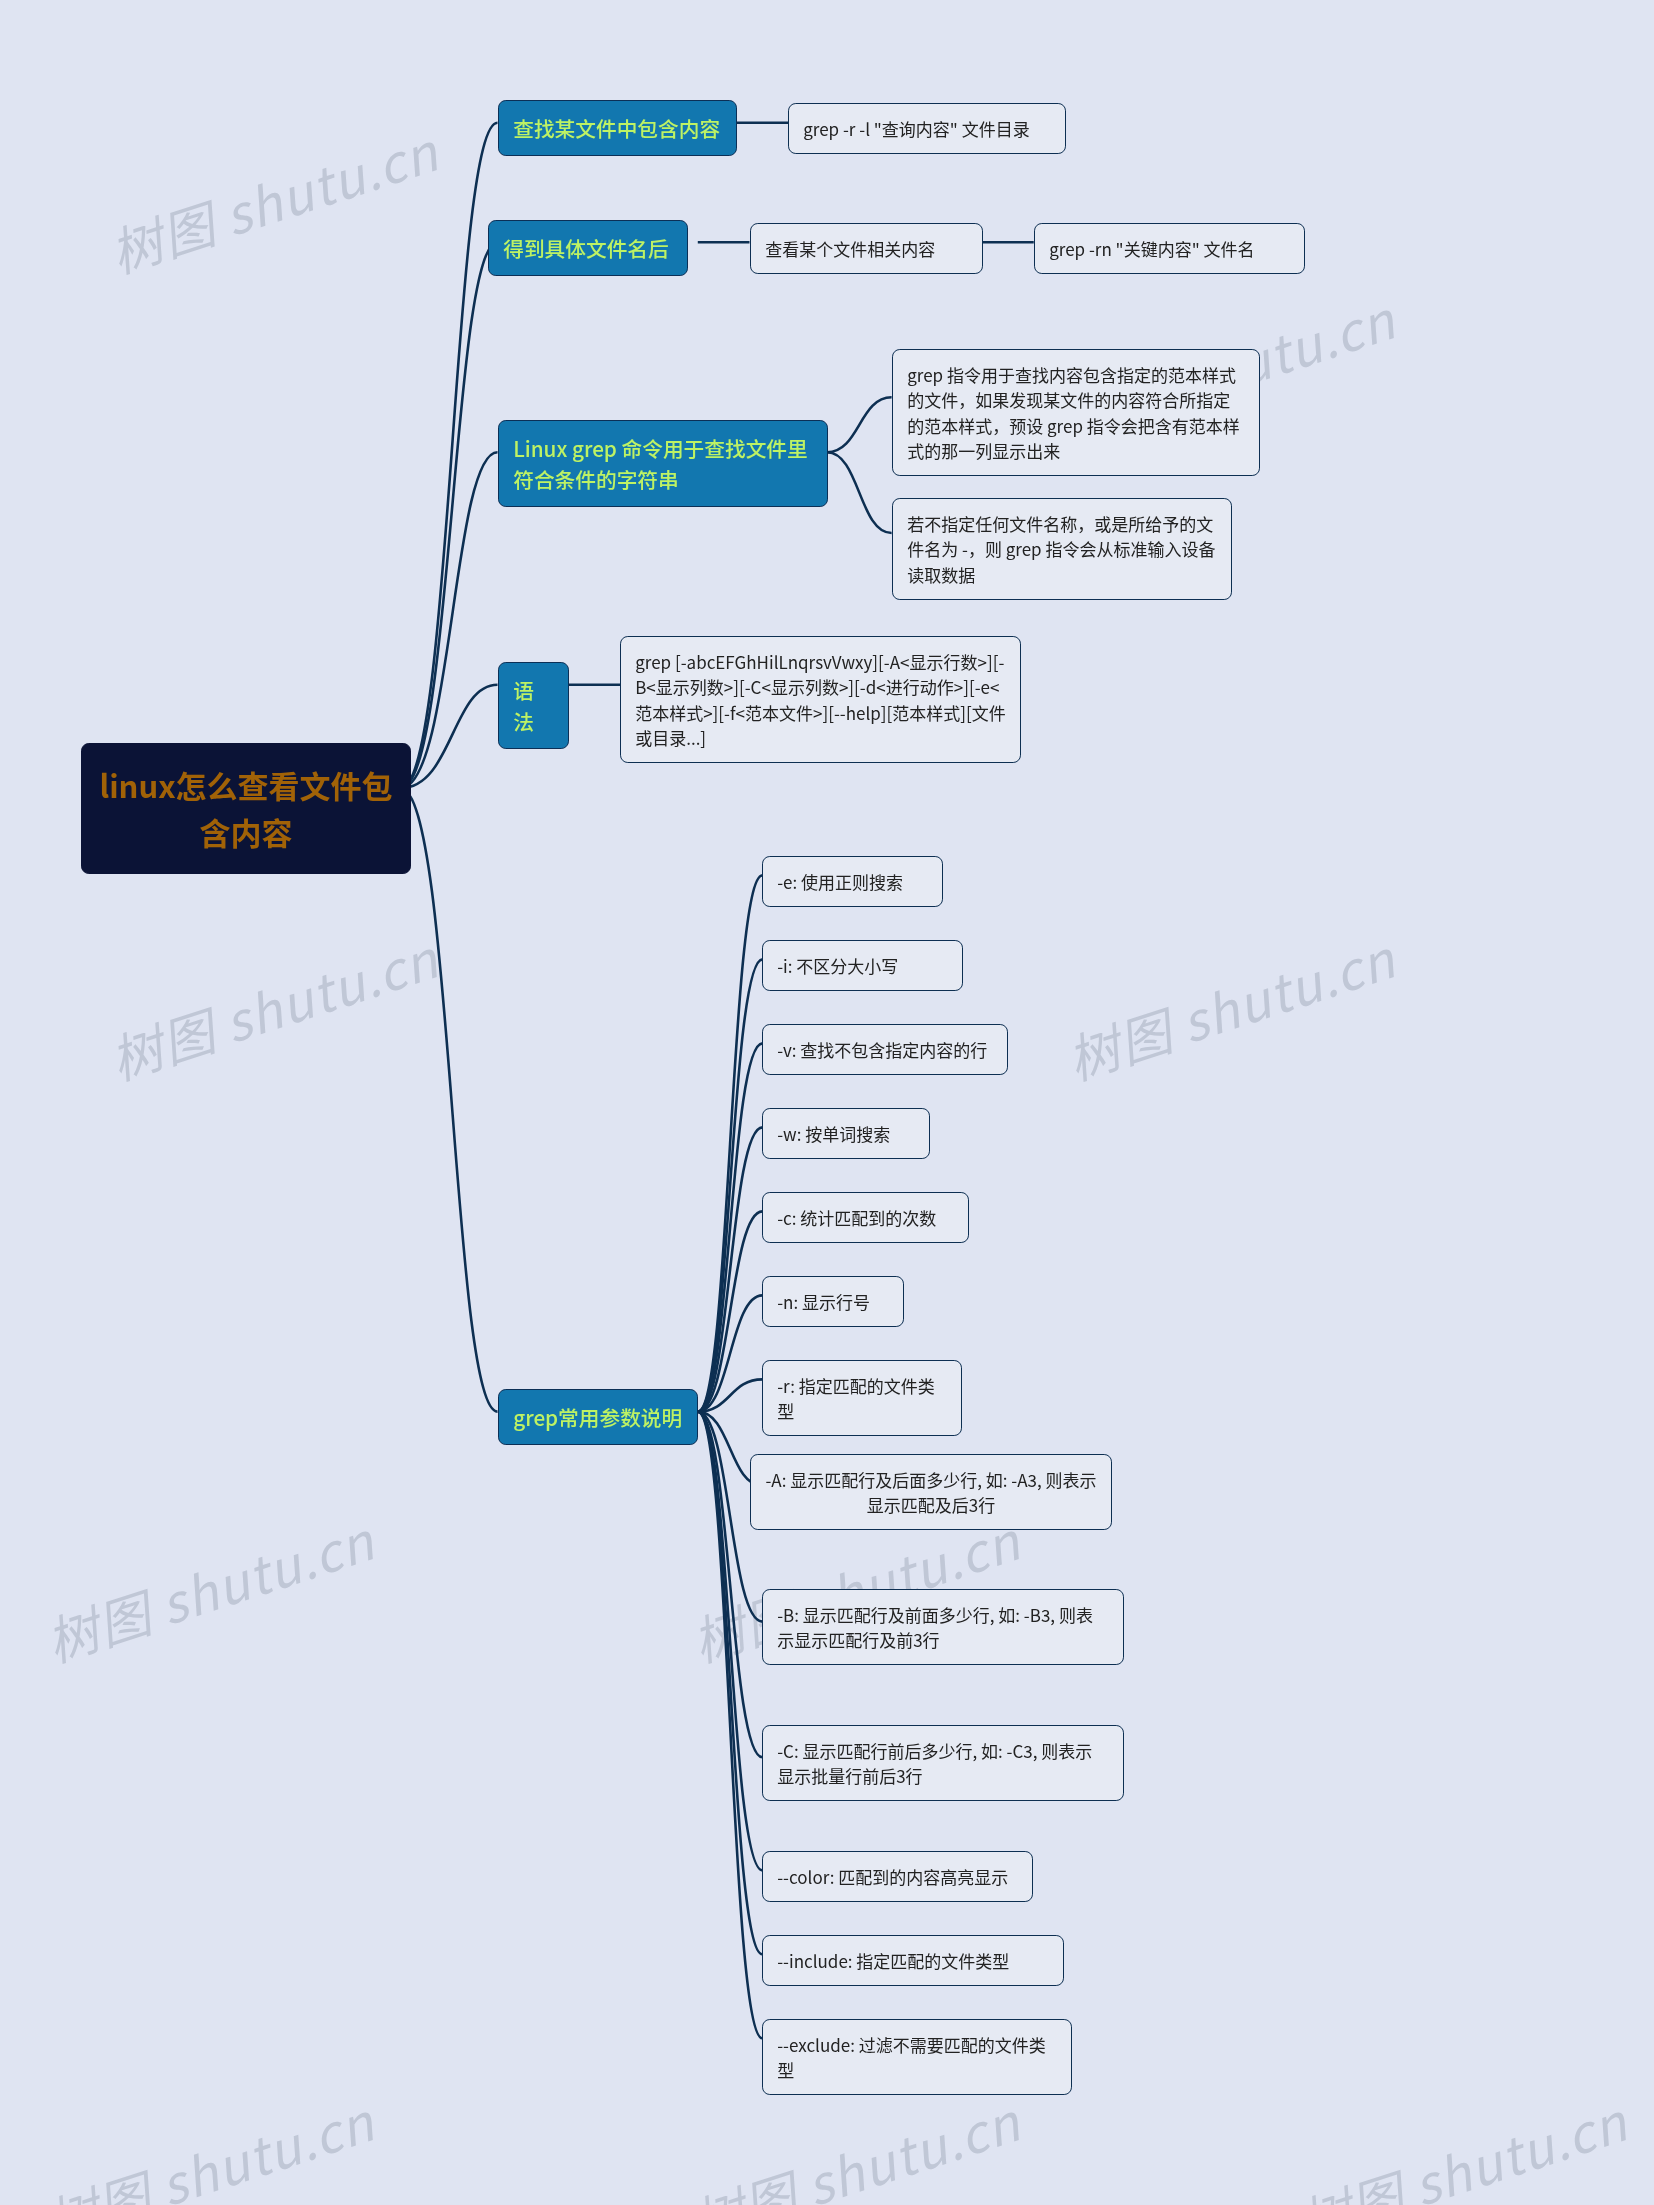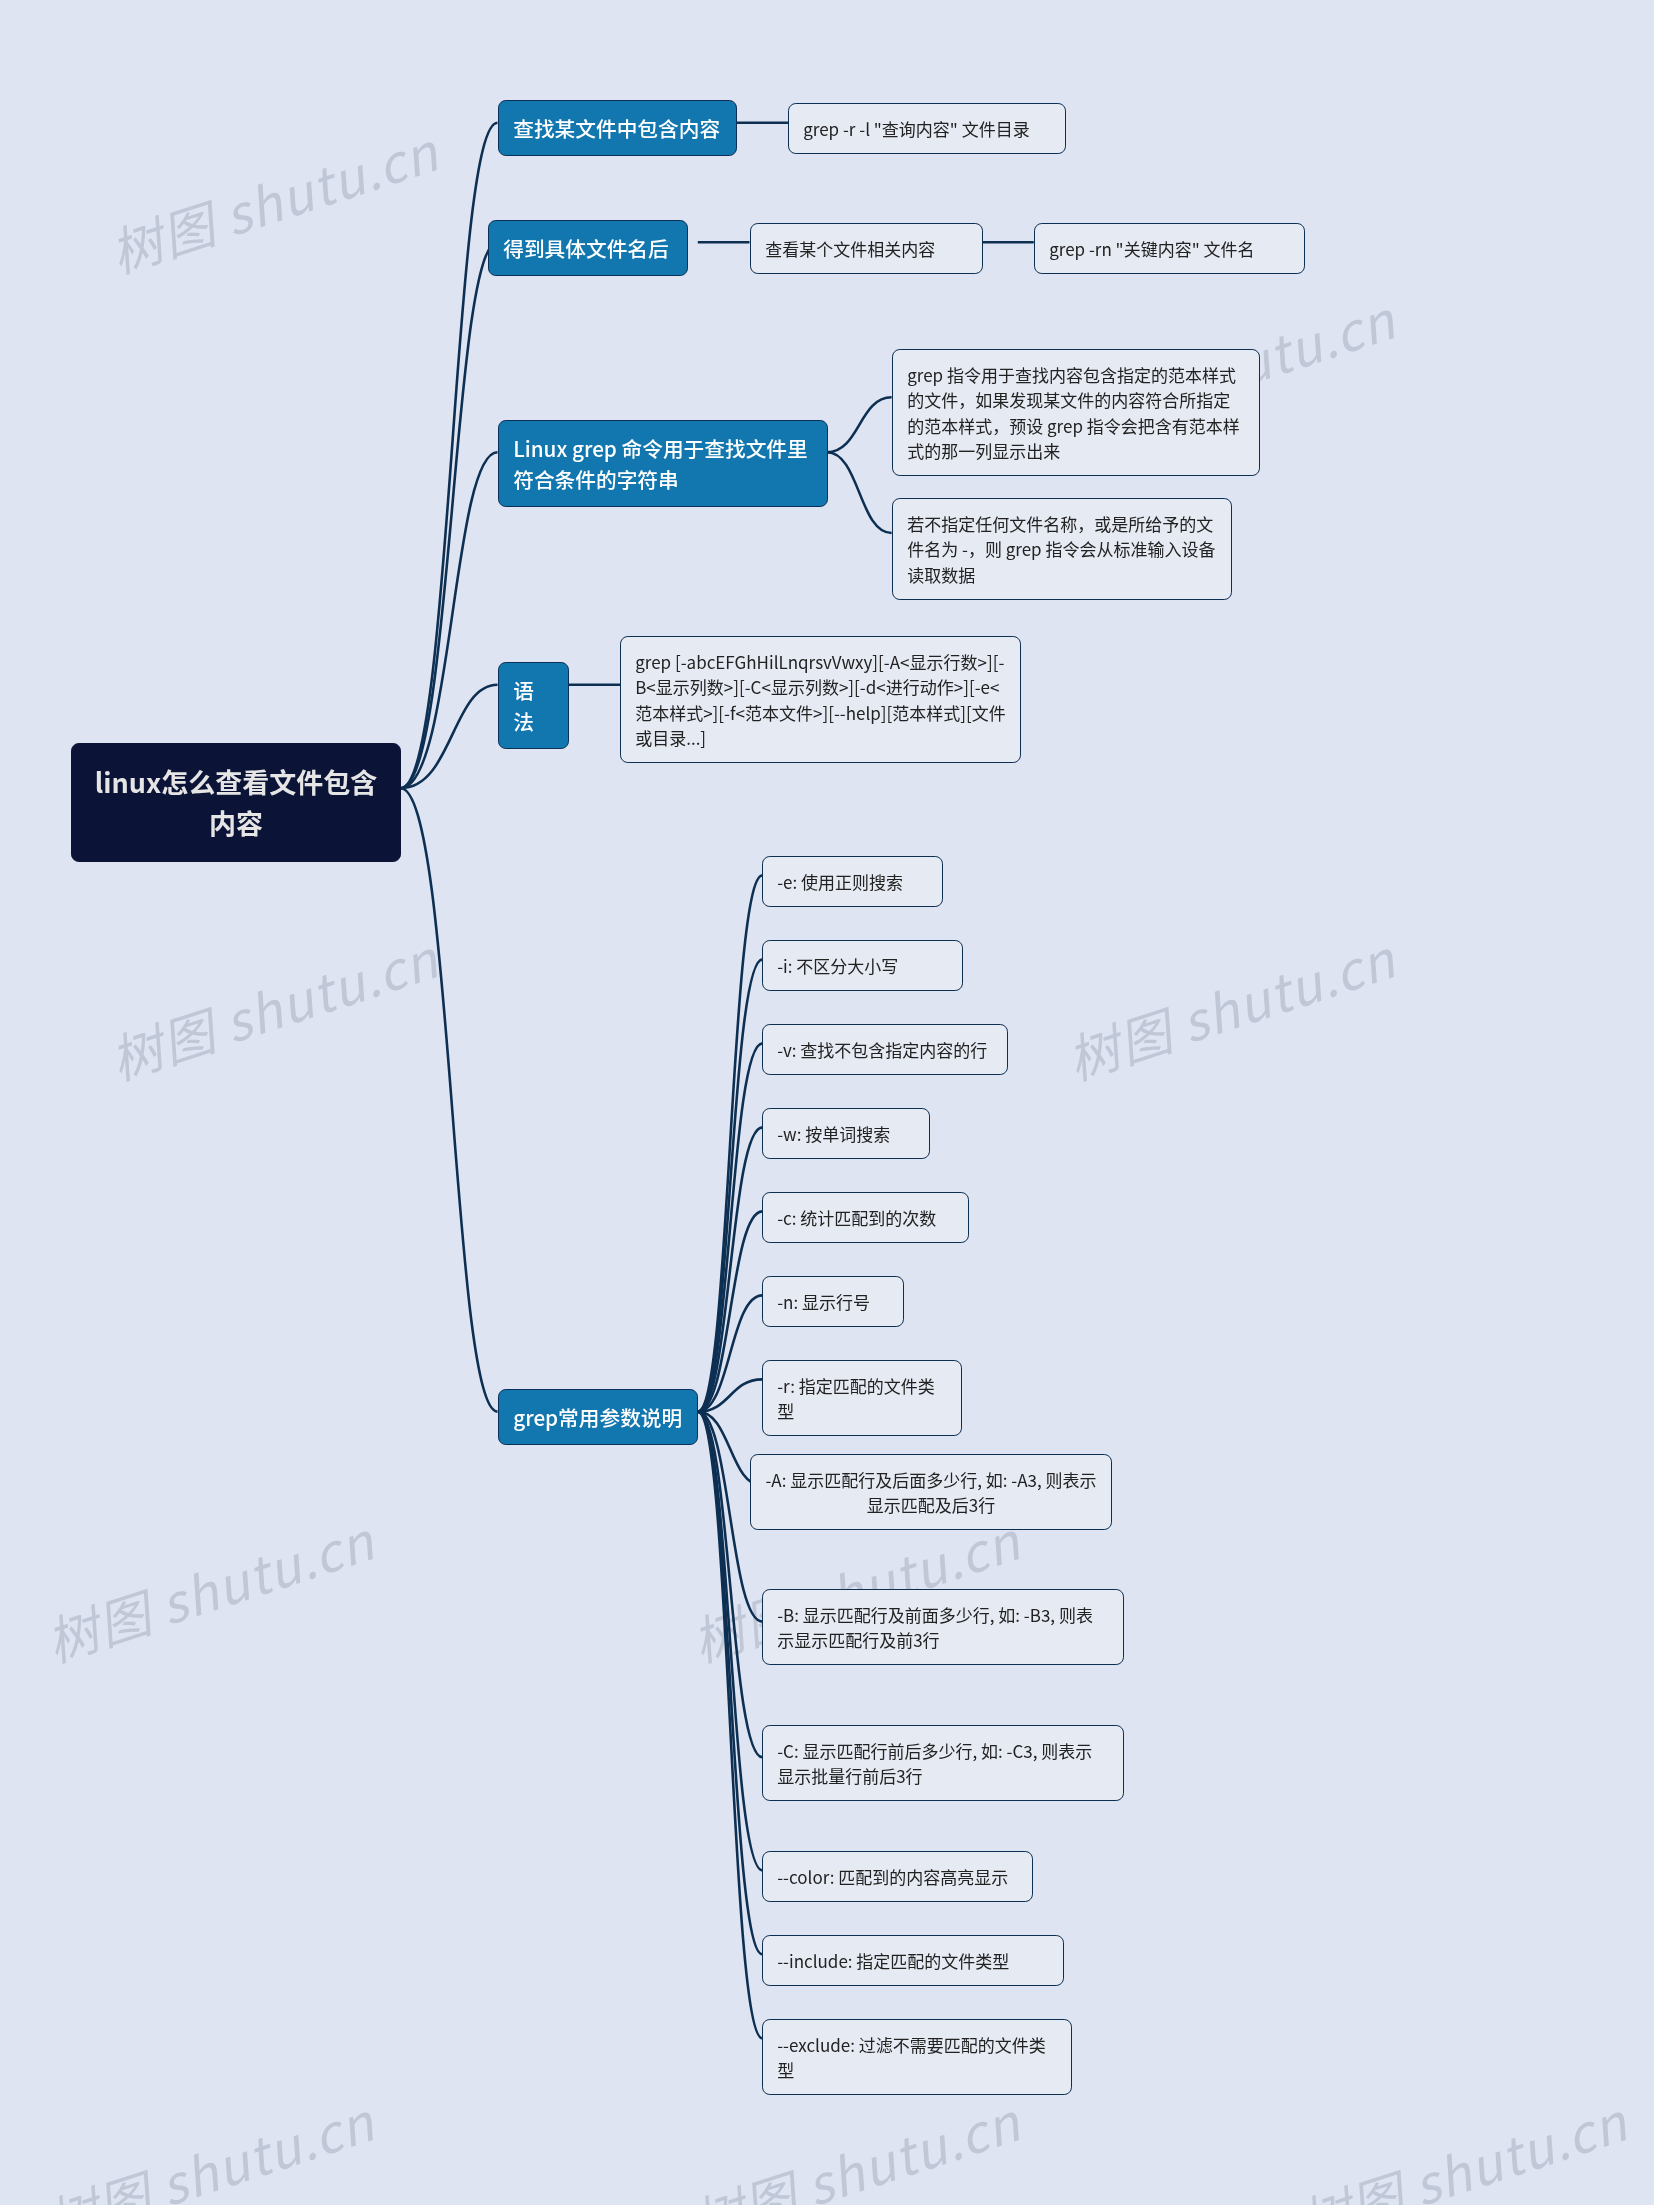--- a/index.html
+++ b/index.html
@@ -18,31 +18,32 @@
     position: absolute;
     border-radius: 7.8px;
     border: 1.3px solid #0b2f56;
     padding: 11.6px 14.2px;
     box-sizing: border-box;
     line-height: 1.5;
   }
   .root {
     background: #0b1336;
     border-color: #0b1336;
-    color: #e5e5e5;
-    font-size: 27px;
+    color: #a16207;
+    font-size: 31px;
     font-weight: 600;
     text-align: center;
     width: 330px;
     padding: 18px 15.5px;
+    margin-left: 10px;
   }
   .l2 {
     background: #1277af;
     border-color: #0b2f56;
-    color: #ffffff;
+    color: #bef264;
     font-size: 20.7px;
     font-weight: 500;
   }
   .leaf {
     background: #e6eaf3;
     border-color: #0d2f52;
     color: #222;
     font-size: 17px;
   }
   svg.edges {

